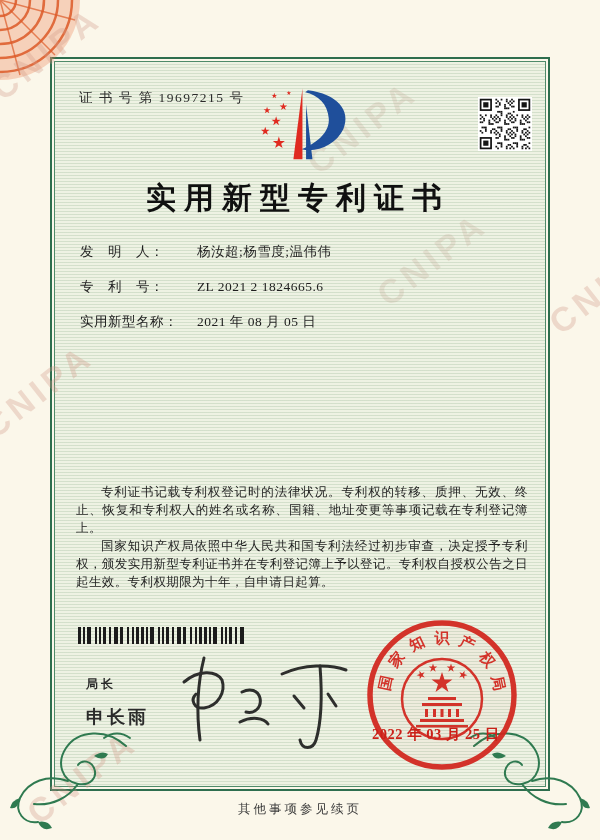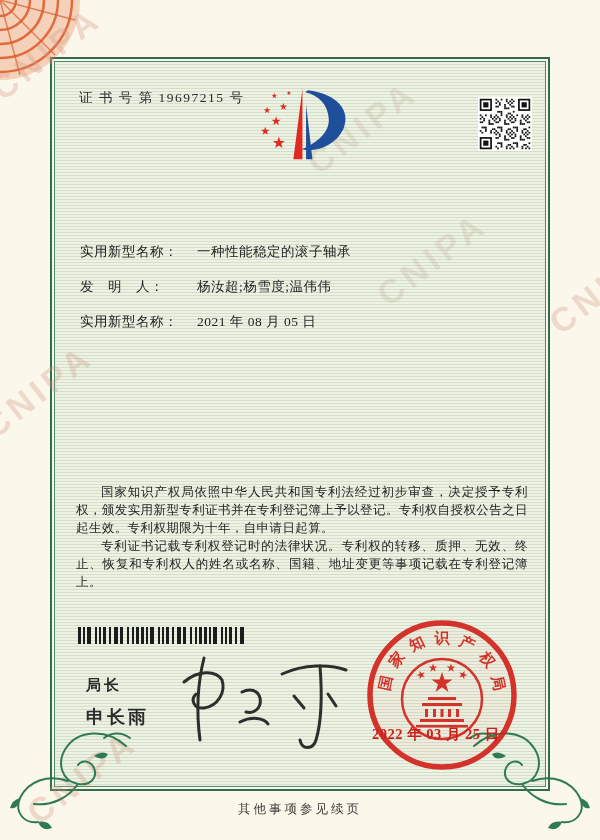--- a/index.html
+++ b/index.html
@@ -34,21 +34,21 @@
   .fvalue-wide{display:inline-block;min-width:152px;}
 
   .paras{position:absolute;left:76px;top:483px;width:452px;z-index:2;}
   .paras p{margin:0;text-indent:2em;font-size:12.5px;line-height:18px;letter-spacing:0.4px;
            color:#1f1f1f;text-align:justify;}
 
   .barcode{position:absolute;left:78px;top:627px;height:17px;display:flex;z-index:2;}
   .bar{display:block;height:100%;background:#1c1c1c;}
 
   .sig-title{position:absolute;left:86px;top:676px;font-family:Liberation Serif, serif;
-             font-size:15px;font-weight:600;letter-spacing:3px;color:#2b2b2b;z-index:2;}
+             font-size:12px;font-weight:600;letter-spacing:3px;color:#2b2b2b;z-index:2;}
   .sig-name{position:absolute;left:86px;top:705px;font-family:"Liberation Sans","DejaVu Sans",sans-serif;
             font-size:18px;font-weight:600;letter-spacing:3px;color:#2b2b2b;z-index:2;}
   .signature{position:absolute;left:170px;top:648px;z-index:2;}
 
   .seal{position:absolute;left:362px;top:615px;opacity:0.93;z-index:3;}
   .seal-text{font-family:"Liberation Sans","DejaVu Sans",sans-serif;font-size:15px;font-weight:bold;fill:#d2251d;}
   .seal-date{position:absolute;left:372px;top:725px;width:160px;font-size:14.5px;font-weight:700;
              letter-spacing:0.5px;color:#cb2018;z-index:4;}
 
   .page-num{position:absolute;left:50px;width:496px;top:756px;text-align:center;
@@ -321,39 +321,40 @@
       <rect x="27" y="27" width="1" height="1" fill="#141414"></rect>
       <rect x="10" y="28" width="1" height="1" fill="#141414"></rect>
       <rect x="15" y="28" width="1" height="1" fill="#141414"></rect>
       <rect x="17" y="28" width="1" height="1" fill="#141414"></rect>
       <rect x="19" y="28" width="1" height="1" fill="#141414"></rect>
       <rect x="24" y="28" width="1" height="1" fill="#141414"></rect>
       <rect x="26" y="28" width="1" height="1" fill="#141414"></rect>
       <rect x="28" y="28" width="1" height="1" fill="#141414"></rect>
     </svg>
 
+  <div class="title">实用新型专利证书</div>
 
   <div class="fields">
-    <div class="field-row">
-      <span class="flabel">实用新型名称：</span>
-      <span class="fvalue">一种性能稳定的滚子轴承</span>
-    </div>
     <div class="field-row">
       <span class="flabel">发　明　人：</span>
       <span class="fvalue">杨汝超;杨雪度;温伟伟</span>
+    </div>
+    <div class="field-row">
+      <span class="flabel">专　利　号：</span>
+      <span class="fvalue">ZL 2021 2 1824665.6</span>
     </div>
     <div class="field-row">
       <span class="flabel">实用新型名称：</span>
       <span class="fvalue">2021 年 08 月 05 日</span>
     </div>
   </div>
 
   <div class="paras">
+    <p>专利证书记载专利权登记时的法律状况。专利权的转移、质押、无效、终止、恢复和专利权人的姓名或名称、国籍、地址变更等事项记载在专利登记簿上。</p>
     <p>国家知识产权局依照中华人民共和国专利法经过初步审查，决定授予专利权，颁发实用新型专利证书并在专利登记簿上予以登记。专利权自授权公告之日起生效。专利权期限为十年，自申请日起算。</p>
-    <p>专利证书记载专利权登记时的法律状况。专利权的转移、质押、无效、终止、恢复和专利权人的姓名或名称、国籍、地址变更等事项记载在专利登记簿上。</p>
   </div>
 
   <div id="barcode" class="barcode">
       <span class="bar" style="width: 3px; margin-right: 2px;"></span>
       <span class="bar" style="width: 2px; margin-right: 2px;"></span>
       <span class="bar" style="width: 4px; margin-right: 4px;"></span>
       <span class="bar" style="width: 2px; margin-right: 2px;"></span>
       <span class="bar" style="width: 2px; margin-right: 2px;"></span>
       <span class="bar" style="width: 3px; margin-right: 3px;"></span>
       <span class="bar" style="width: 2px; margin-right: 3px;"></span>

